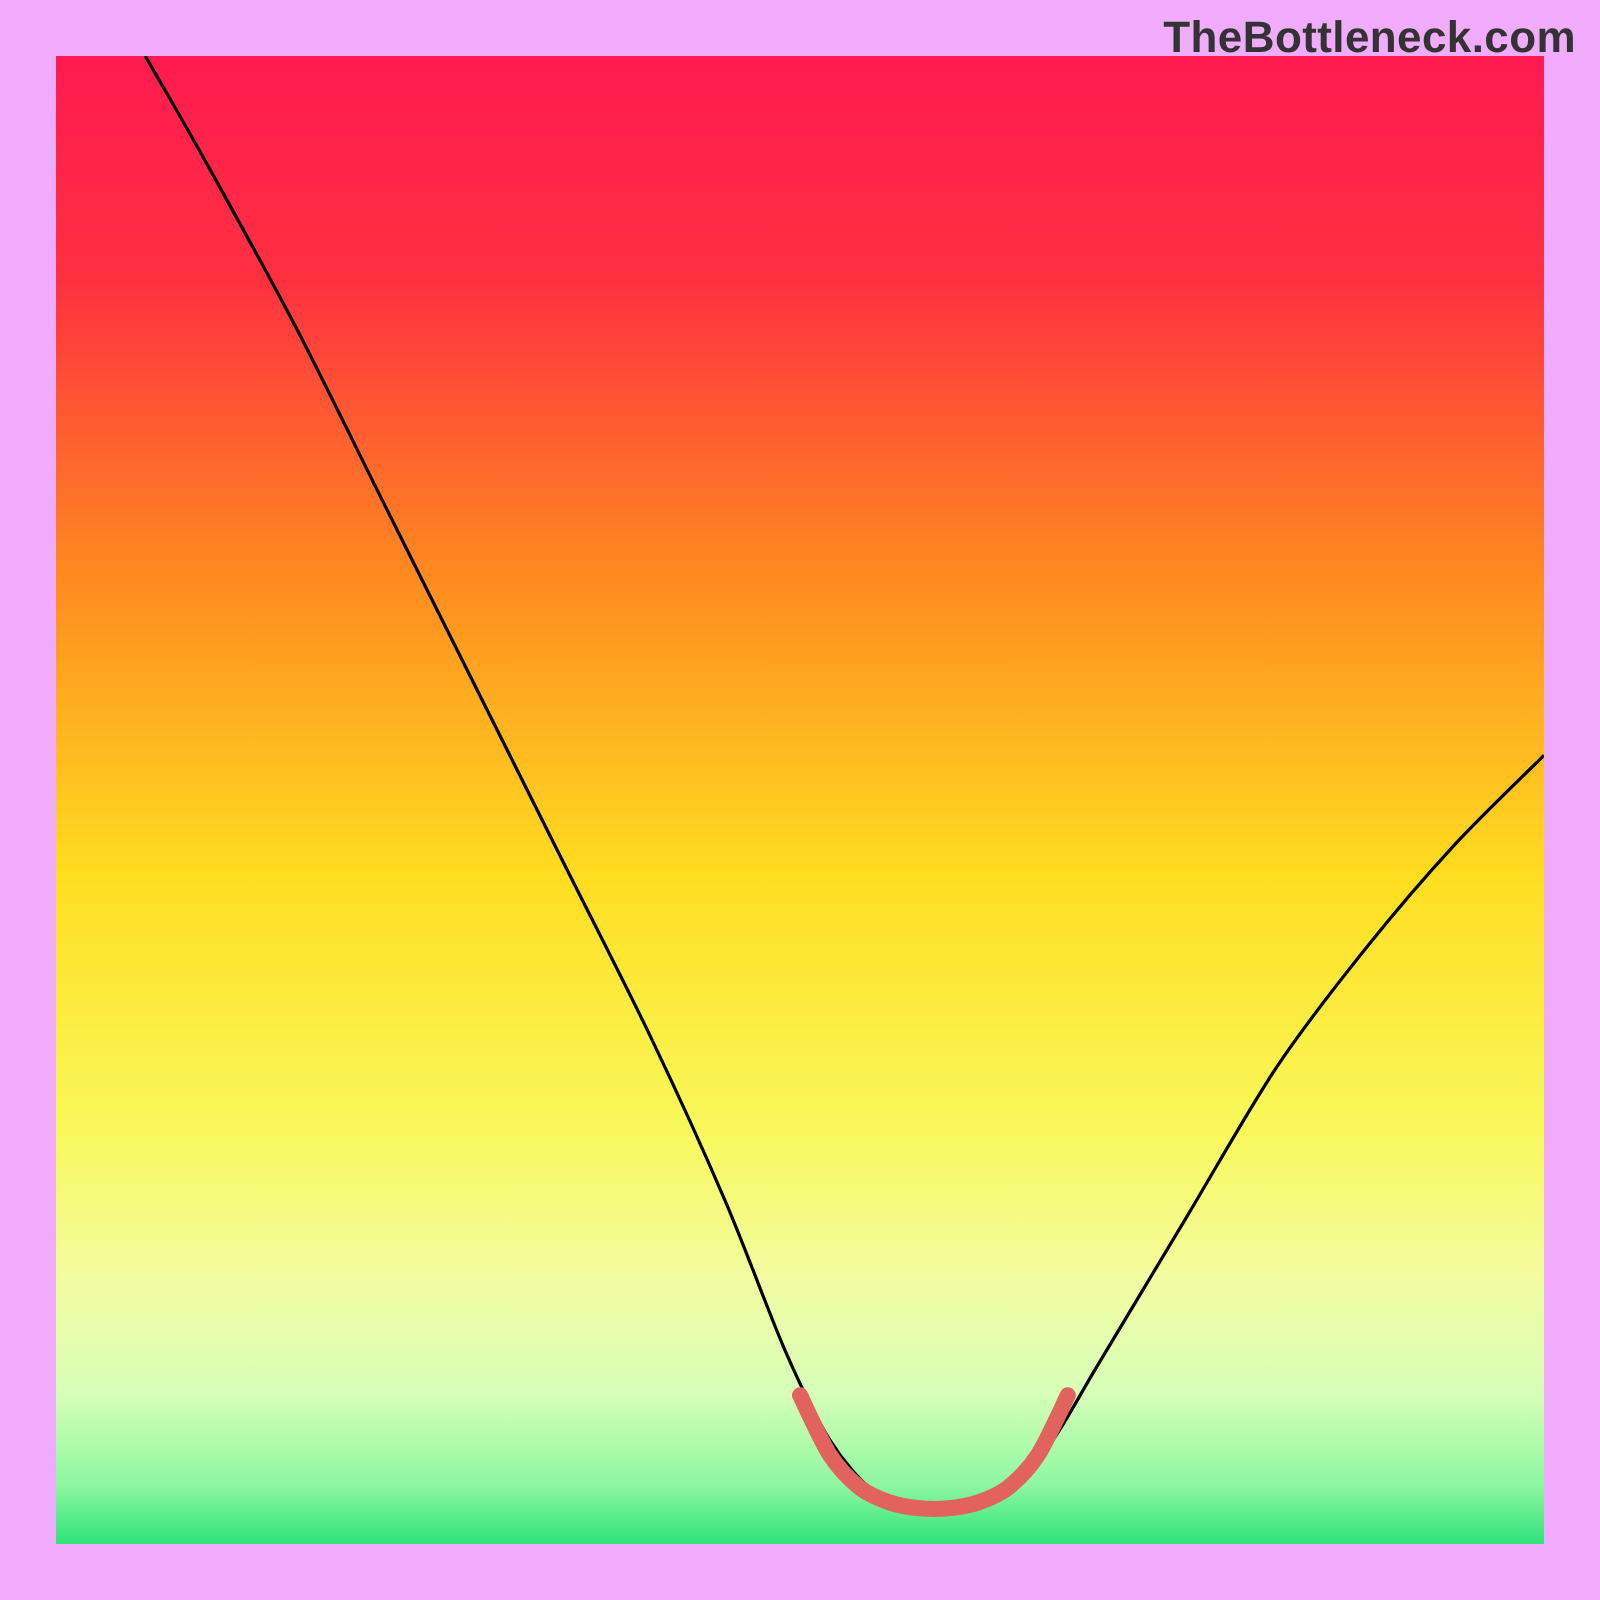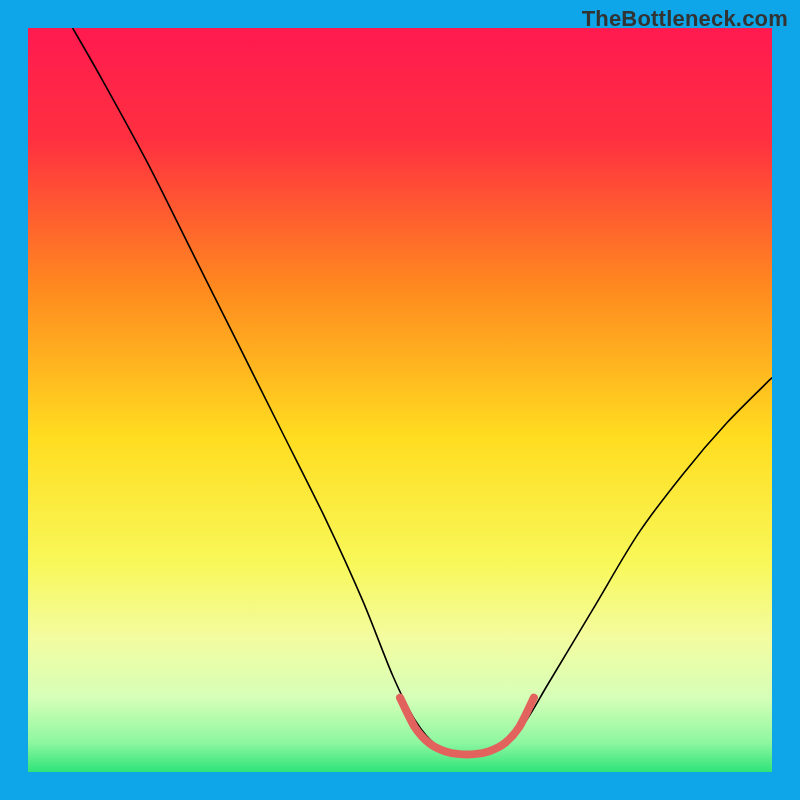--- a/index.html
+++ b/index.html
@@ -8,21 +8,21 @@
     width: 800px;
     height: 800px;
     background: #000;
     font-family: Arial, Helvetica, sans-serif;
     overflow: hidden;
   }
   .frame {
     position: relative;
     width: 800px;
     height: 800px;
-    background: #0ea5e9;
+    background: #f0abfc;
   }
   .watermark {
     position: absolute;
     top: 6px;
     right: 12px;
     color: #333;
     font-size: 22px;
     font-weight: 600;
     letter-spacing: 0.2px;
     z-index: 50;

